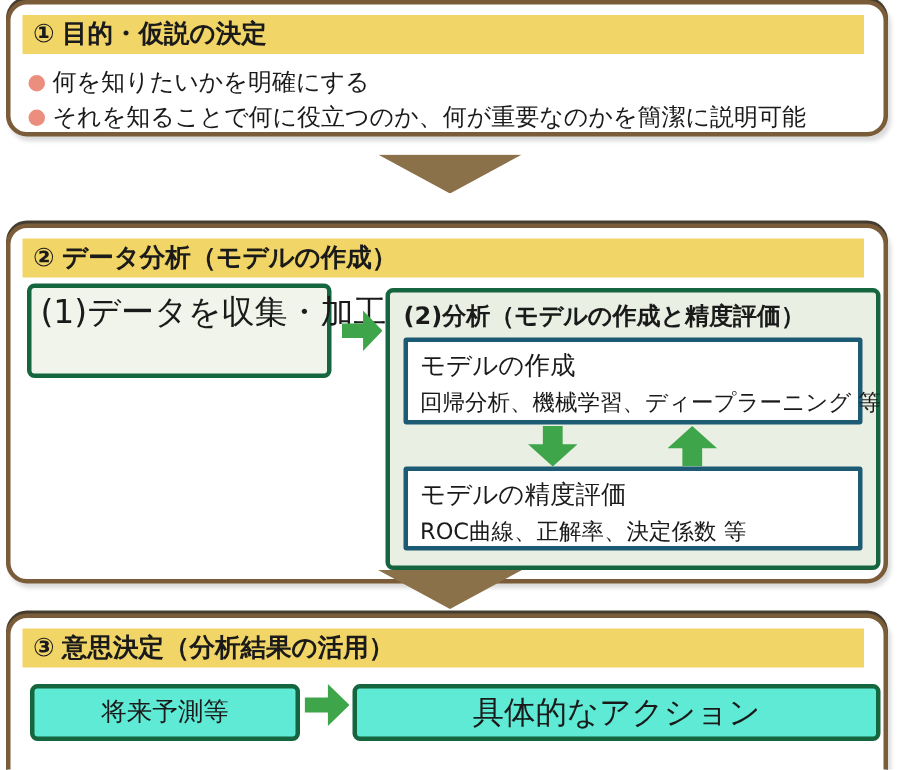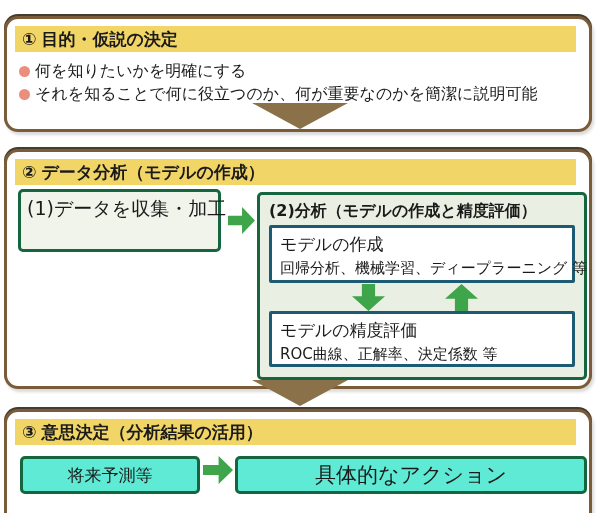--- a/index.html
+++ b/index.html
@@ -9,21 +9,21 @@
     color:#1a1a1a;overflow:hidden;
   }
   
   .frame{
     position:absolute;left:4px;width:588px;
     background:#ffffff;
     border:3px solid #7b5c39;border-radius:14px;
     box-shadow:0 -2px 0 #453c30, 2px 3px 3px rgba(0,0,0,0.15);
     box-sizing:border-box;
   }
-  #frame1{top:16px;height:116px;}
+  #frame1{top:0;height:91px;}
   #frame2{top:133px;height:240px;margin-top:16px;}
   #frame3{top:409px;height:122px;}
 
   .titlebar{
     position:absolute;left:8px;right:13px;top:7px;height:26px;
     background:#f2d567;
     font-weight:bold;font-size:17px;line-height:26px;
     padding-left:7px;white-space:nowrap;
   }
   .titlebar .num{margin-right:5px;}
@@ -47,21 +47,21 @@
   #tri1{top:103px;}
   #tri2{top:380px;}
 
   
   .gbox{
     position:absolute;border:3px solid #15663e;border-radius:5px;
     box-sizing:border-box;background:#5eead4;
   }
   #step1{
     left:11px;top:37px;width:203px;height:63px;background:#f0f4ea;
-    font-size:19px;line-height:27px;padding:3px 6px;white-space:nowrap;
+    font-size:22px;line-height:27px;padding:3px 6px;white-space:nowrap;
   }
   #step2{
     left:250px;top:40px;width:330px;height:188px;background:#e9efe2;
   }
   #step2-title{
     font-size:16px;line-height:22px;padding:5px 9px 0 9px;white-space:nowrap;font-weight:bold;
   }
   .inner-box{
     position:absolute;left:9px;right:9px;
     border:3px solid #1d5a74;border-radius:2px;background:#ffffff;

